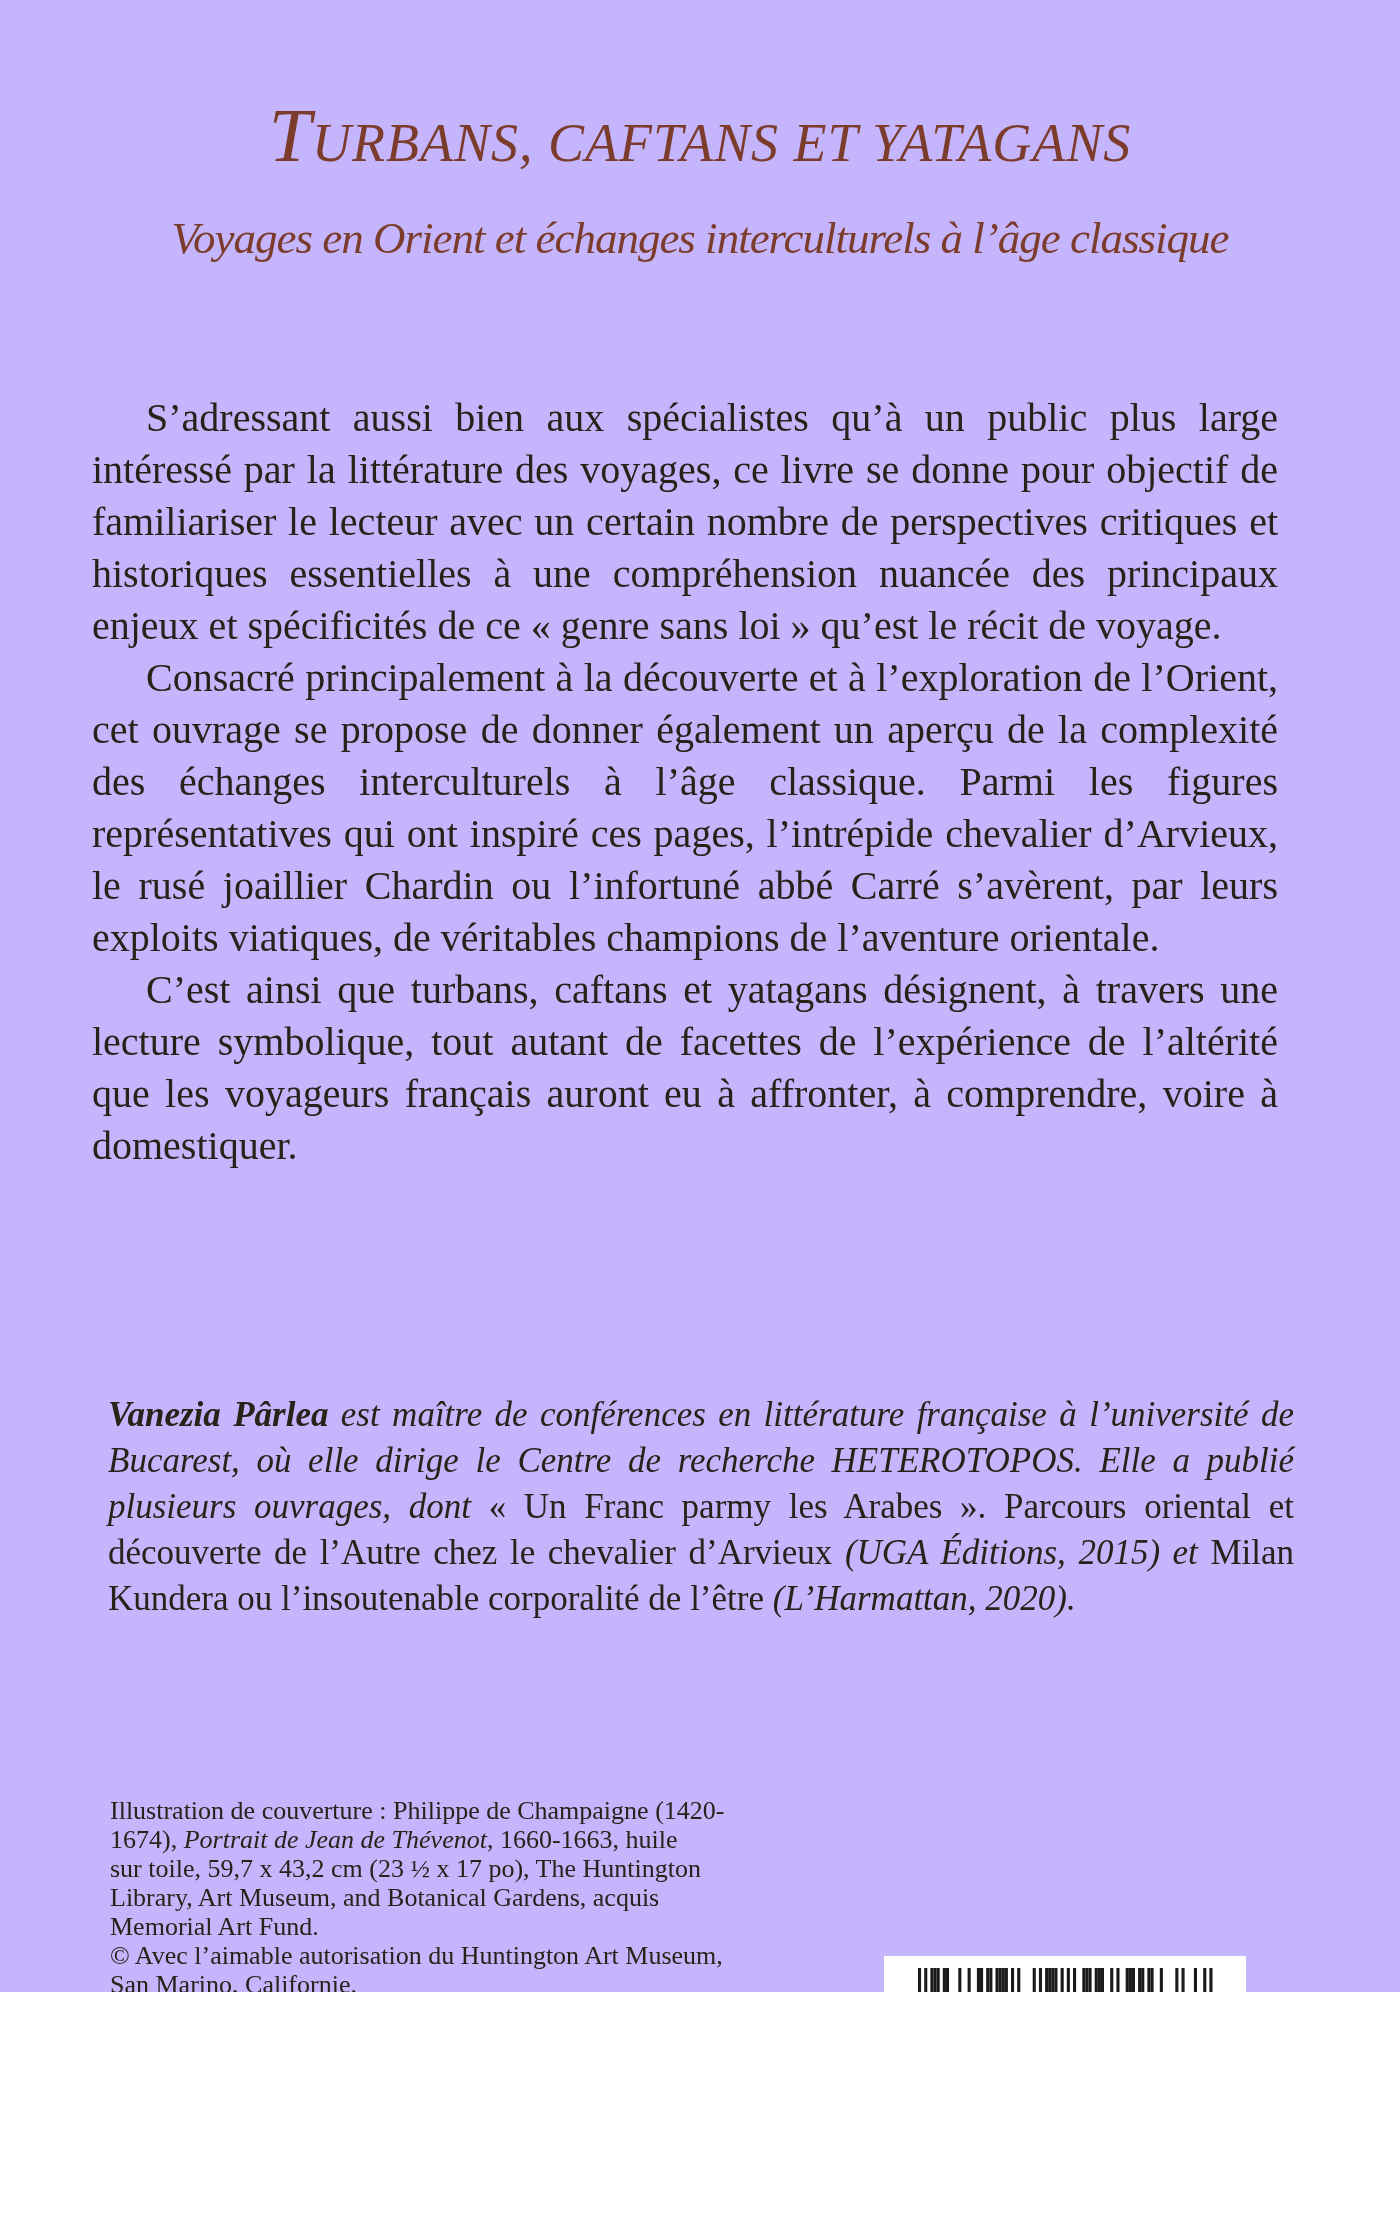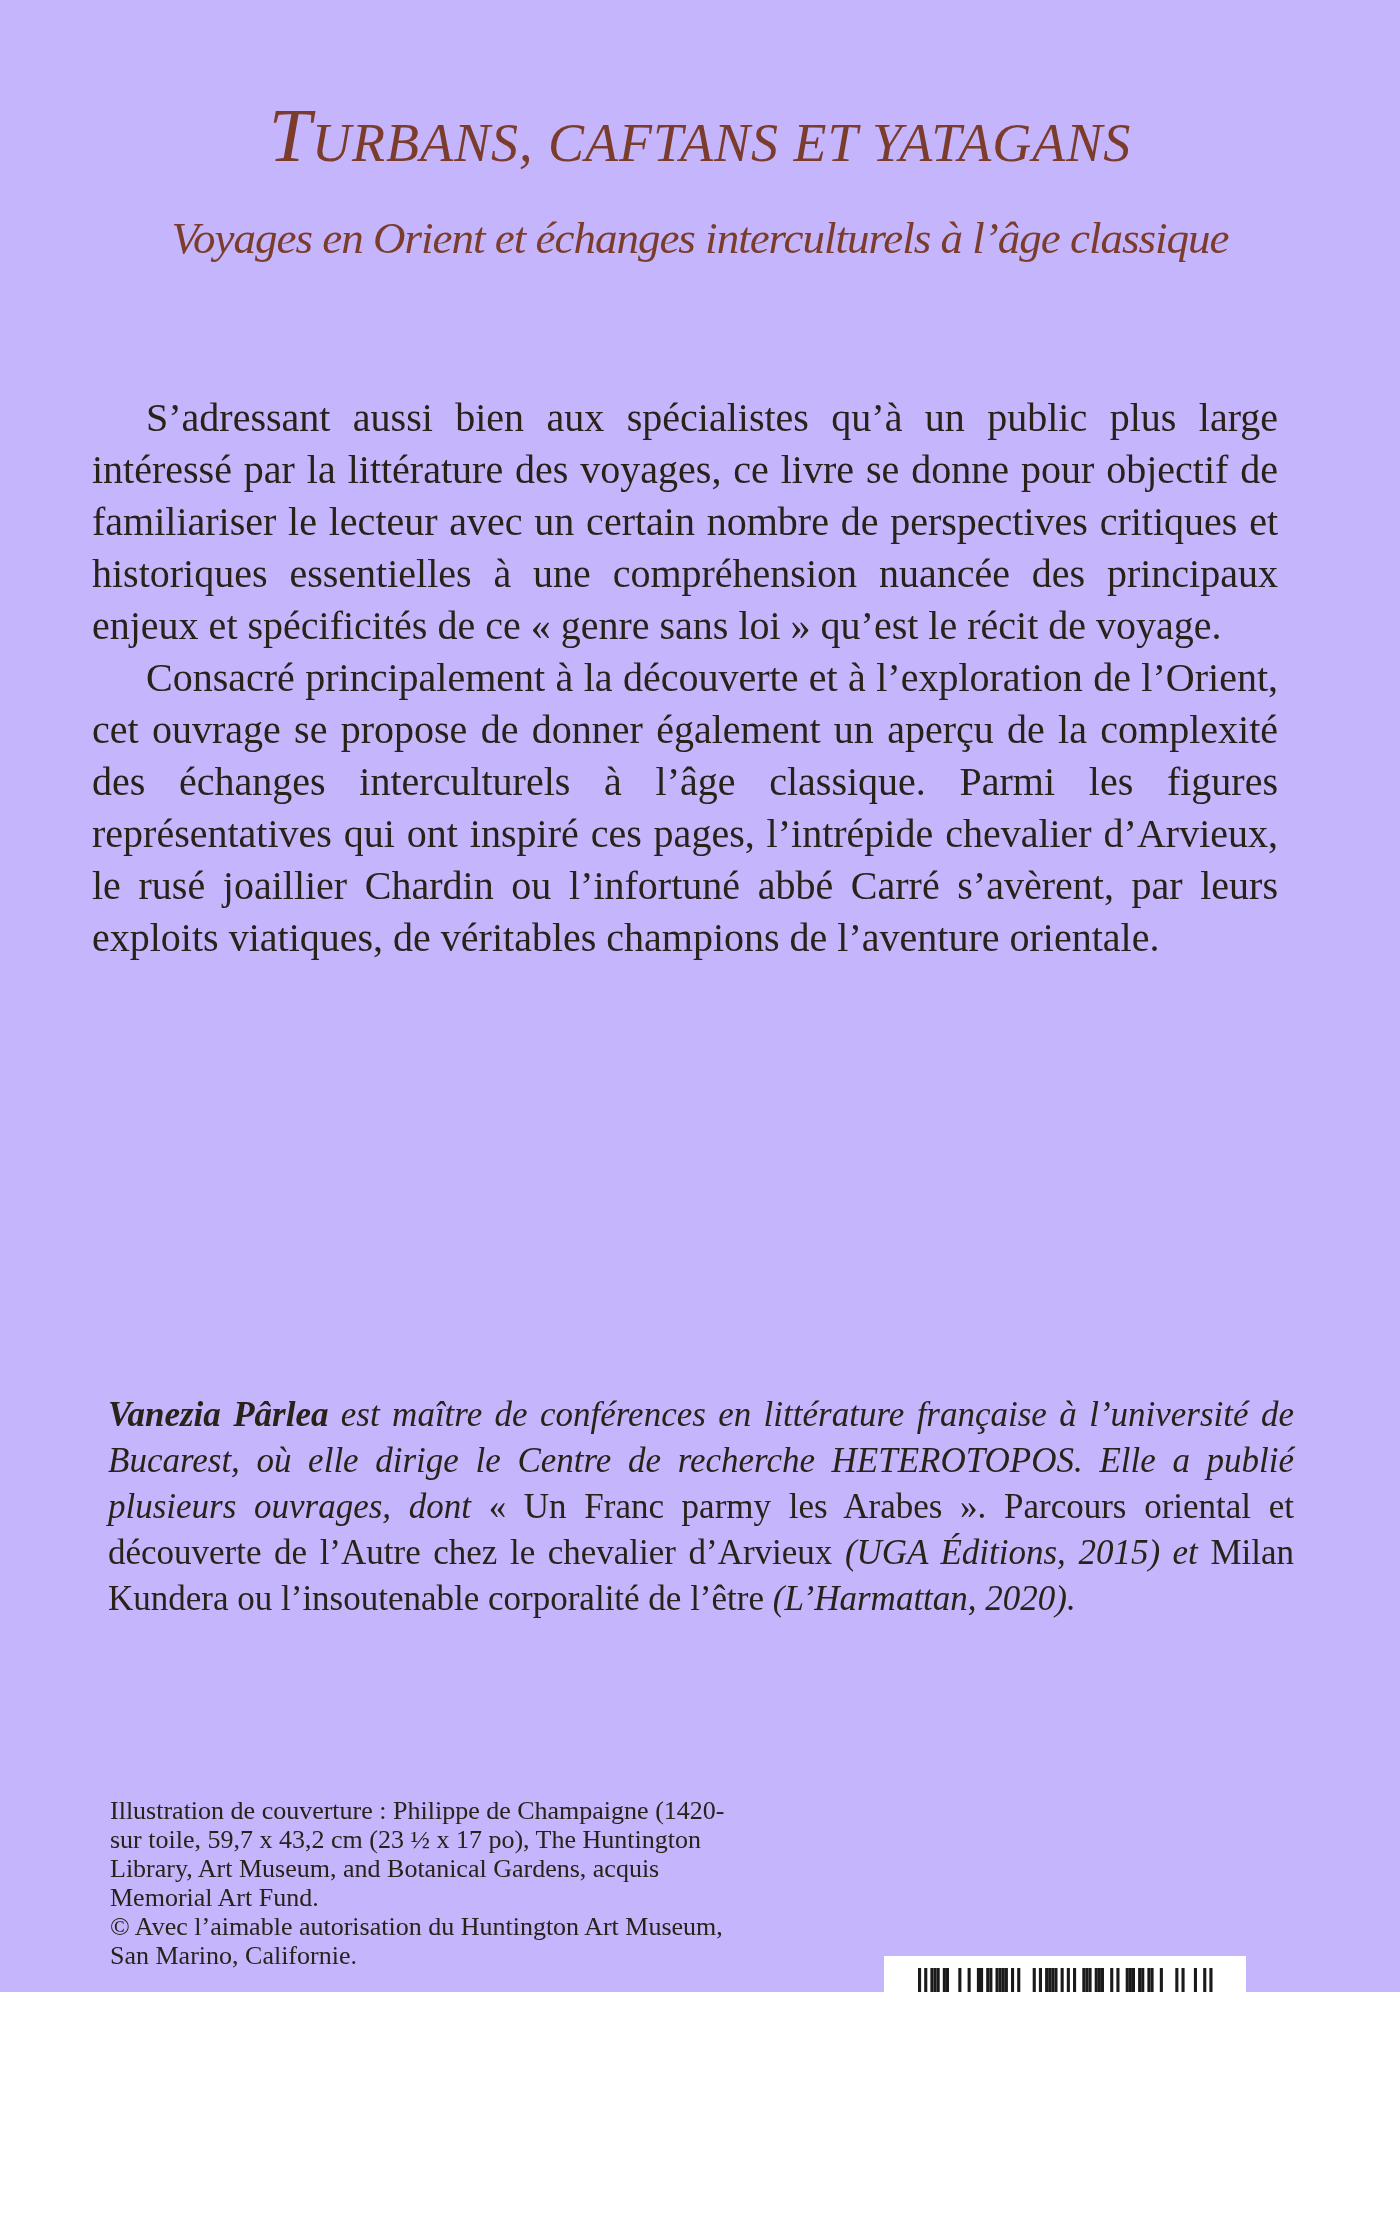--- a/index.html
+++ b/index.html
@@ -55,26 +55,28 @@
 
   <header class="title-block">
     <h1 class="book-title"><span class="t-initial">T</span><span>URBANS, CAFTANS ET YATAGANS</span></h1>
   </header>
 
   <h2 class="book-subtitle">Voyages en Orient et échanges interculturels à l’âge classique</h2>
 
   <section class="synopsis">
       <p>S’adressant aussi bien aux spécialistes qu’à un public plus large intéressé par la littérature des voyages, ce livre se donne pour objectif de familiariser le lecteur avec un certain nombre de perspectives critiques et historiques essentielles à une compréhension nuancée des principaux enjeux et spécificités de ce « genre sans loi » qu’est le récit de voyage.</p>
       <p>Consacré principalement à la découverte et à l’exploration de l’Orient, cet ouvrage se propose de donner également un aperçu de la complexité des échanges interculturels à l’âge classique. Parmi les figures représentatives qui ont inspiré ces pages, l’intrépide chevalier d’Arvieux, le rusé joaillier Chardin ou l’infortuné abbé Carré s’avèrent, par leurs exploits viatiques, de véritables champions de l’aventure orientale.</p>
+      <p>C’est ainsi que turbans, caftans et yatagans désignent, à travers une lecture symbolique, tout autant de facettes de l’expérience de l’altérité que les voyageurs français auront eu à affronter, à comprendre, voire à domestiquer.</p>
     </section>
 
   <section class="bio"><span class="seg-bi">Vanezia Pârlea</span><span class="seg-i"> est maître de conférences en littérature française à l’université de Bucarest, où elle dirige le Centre de recherche HETEROTOPOS. Elle a publié plusieurs ouvrages, dont </span><span class="seg-r">« Un Franc parmy les Arabes ». Parcours oriental et découverte de l’Autre chez le chevalier d’Arvieux</span><span class="seg-i"> (UGA Éditions, 2015) et </span><span class="seg-r">Milan Kundera ou l’insoutenable corporalité de l’être </span><span class="seg-i">(L’Harmattan, 2020).</span></section>
 
   <section class="credit">
       <div class="credit-line"><span>Illustration de couverture : Philippe de Champaigne (1420-</span></div>
+      <div class="credit-line"><span>1674), </span><span class="it">Portrait de Jean de Thévenot</span><span>, 1660-1663, huile</span></div>
       <div class="credit-line"><span>sur toile, 59,7 x 43,2 cm (23 ½ x 17 po), The Huntington</span></div>
       <div class="credit-line"><span>Library, Art Museum, and Botanical Gardens, acquis</span></div>
       <div class="credit-line"><span>Memorial Art Fund.</span></div>
       <div class="credit-line"><span>© Avec l’aimable autorisation du Huntington Art Museum,</span></div>
       <div class="credit-line"><span>San Marino, Californie.</span></div>
     </section>
 
   <div class="isbn">ISBN : 978-2-336-50523-7</div>
 
   <div class="price">24 €</div>

